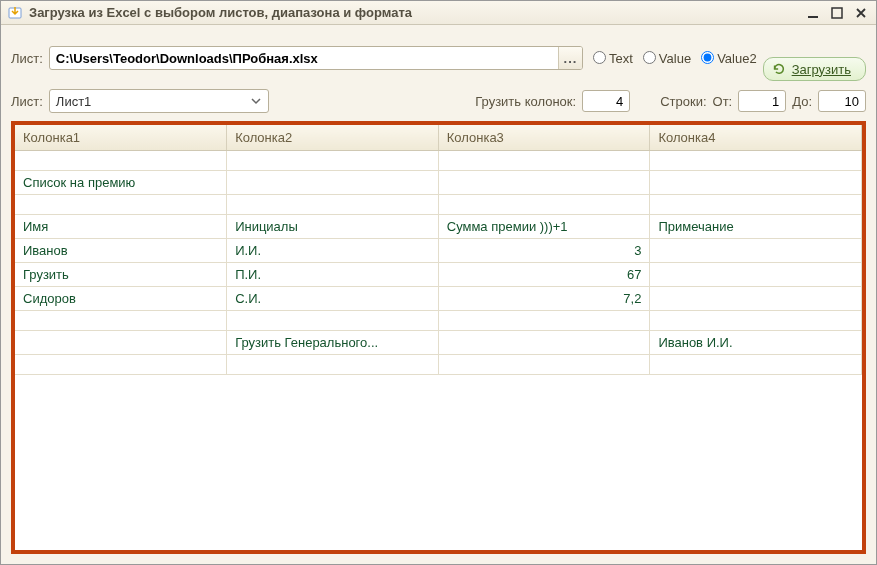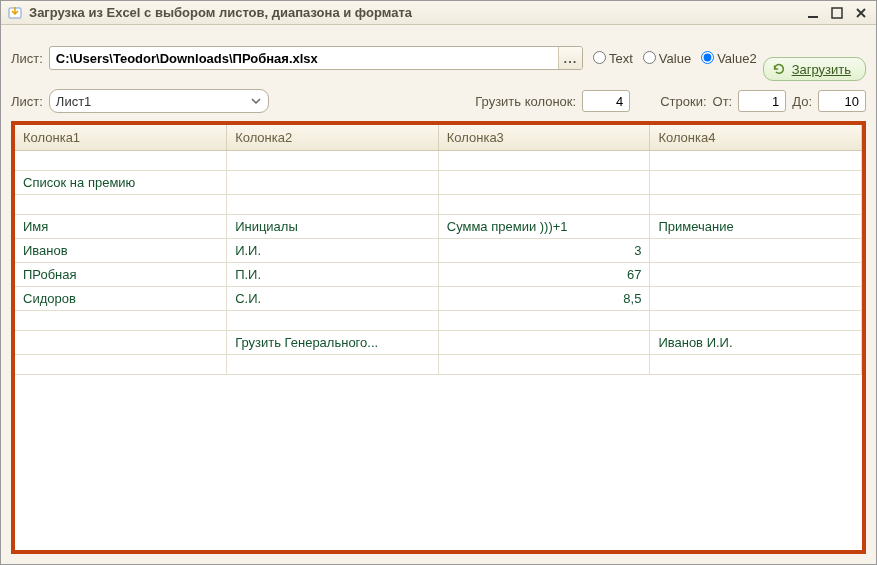--- a/index.html
+++ b/index.html
@@ -110,21 +110,21 @@
     cursor:pointer;
     text-decoration: underline;
     margin-top: 22px;
   }
   .load-btn .refresh-ic{ width:14px;height:14px;}
   .sheet-select {
     width: 220px;
     height: 24px;
     border: 1px solid #b8b09a;
     background:#fff;
-    border-radius:9px;
+    border-radius:3px;
     display:flex;align-items:center;
     padding:0 4px 0 6px;
     justify-content:space-between;
     cursor:pointer;
   }
   .drop-arrow{ width:16px;height:16px;display:flex;align-items:center;justify-content:center;}
   .numinput {
     width: 48px;
     height: 22px;
     border:1px solid #b8b09a;
@@ -292,29 +292,29 @@
               <td>Сумма премии )))+1</td>
               <td>Примечание</td>
             </tr>
             <tr>
               <td>Иванов</td>
               <td>И.И.</td>
               <td class="num-cell">3</td>
               <td></td>
             </tr>
             <tr>
-              <td>ПРобная</td>
+              <td>Грузить</td>
               <td>П.И.</td>
               <td class="num-cell">67</td>
               <td></td>
             </tr>
             <tr>
               <td>Сидоров</td>
               <td>С.И.</td>
-              <td class="num-cell">8,5</td>
+              <td class="num-cell">7,2</td>
               <td></td>
             </tr>
             <tr>
               <td></td>
               <td></td>
               <td></td>
               <td></td>
             </tr>
             <tr>
               <td></td>

